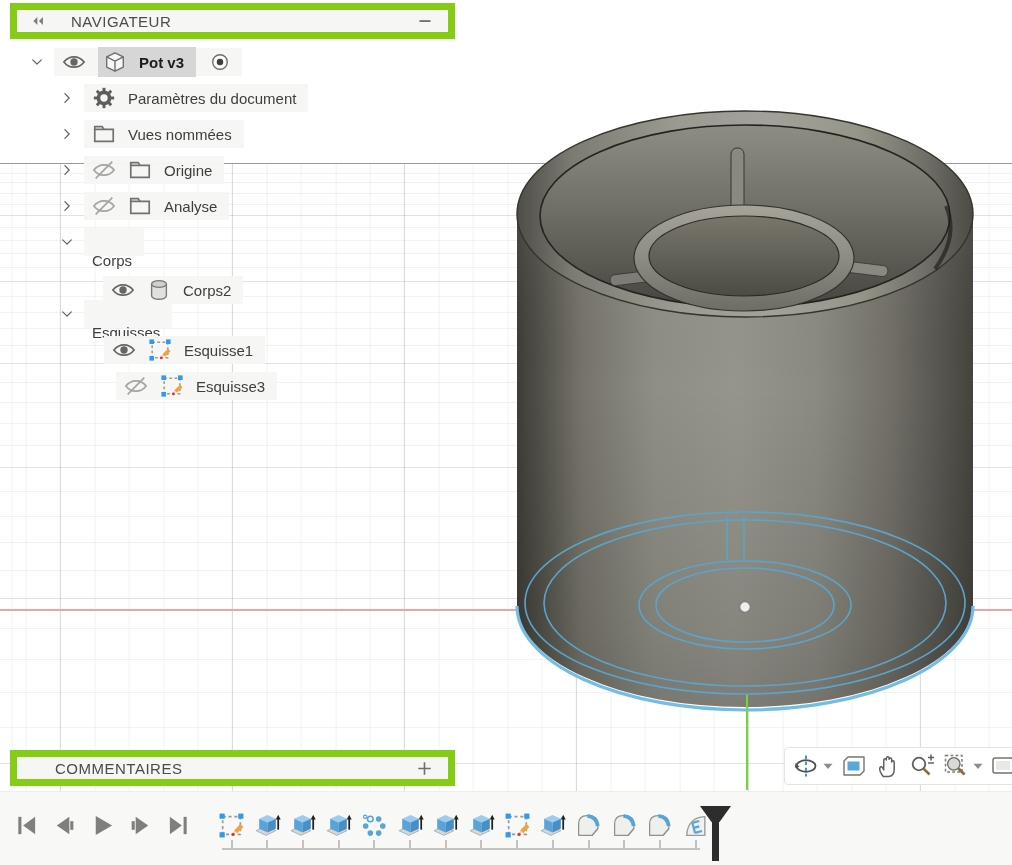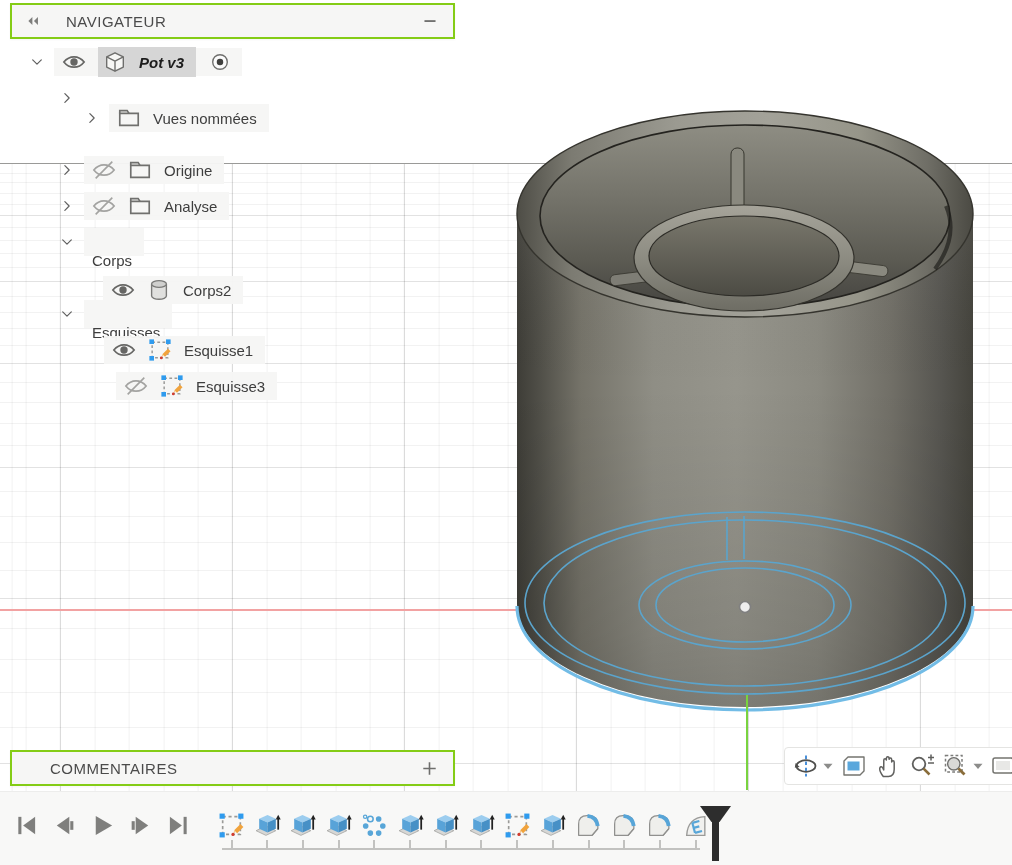--- a/index.html
+++ b/index.html
@@ -13,37 +13,37 @@
       repeating-linear-gradient(90deg, rgba(0,0,0,0.115) 0px, rgba(0,0,0,0.115) 1px, transparent 1px, transparent 172px),
       repeating-linear-gradient(90deg, rgba(0,0,0,0.05) 0px, rgba(0,0,0,0.05) 1px, transparent 1px, transparent 34.4px);
     background-position:60px 0px,25.6px 0px;}
   .gline{position:absolute;left:0;width:100%;height:1px;}
   .axis-x{position:absolute;left:0;top:609px;width:1012px;height:2px;background:#f2a2a2;z-index:2;}
   .axis-y{position:absolute;left:746px;top:695px;width:2px;height:95px;background:#79d33f;z-index:4;}
   .pot{position:absolute;left:0;top:0;width:1012px;height:865px;z-index:3;}
 
   
   .panelbar{position:absolute;left:10px;width:445px;height:36px;background:#f6f6f5;
-    border:2px solid #84cc16;box-sizing:border-box;display:flex;align-items:center;
+    border:7px solid #84cc16;box-sizing:border-box;display:flex;align-items:center;
     box-shadow:0 1px 2px rgba(0,0,0,0.04);z-index:10;}
   .navhead{top:3px;padding:0 14px 0 12px;}
   .cbar{top:750px;padding:0 14px 0 38px;}
   .paneltitle{font-size:15px;letter-spacing:0.5px;color:#4b4b4b;flex:1;margin-left:24px;}
   .ctitle{font-size:15px;letter-spacing:0.5px;color:#4b4b4b;flex:1;margin-left:0;}
   .hbtn{border:none;background:transparent;padding:0;display:flex;align-items:center;cursor:default;}
 
   
   #tree{position:absolute;left:0;top:0;z-index:10;}
   .trow{position:absolute;left:0;height:36px;width:480px;}
   .chev{position:absolute;top:11px;}
   .tbox{position:absolute;top:4px;height:28px;display:flex;align-items:center;gap:12px;
         background:rgba(246,246,245,0.96);padding:0 12px 0 8px;}
   .tsel{display:flex;align-items:center;gap:12px;background:#d6d6d6;padding:3px 12px 3px 5px;}
   .tlab{font-size:15px;color:#3e3e3e;white-space:nowrap;}
-  .selb{font-weight:bold;color:#1c1c1c;font-style:italic;}
+  .selb{font-weight:bold;color:#1c1c1c;}
   .radio{margin-left:2px;}
 
   
   #vtools{position:absolute;left:784px;top:747px;height:36px;background:#ffffff;
     border:1px solid #e4e4e2;border-radius:4px;display:flex;align-items:center;gap:8px;
     padding:0 8px;z-index:10;}
   .vbtn{border:none;background:transparent;padding:0;display:flex;align-items:center;}
   .caretb{margin-left:-4px;}
 
   
@@ -368,22 +368,28 @@
           </div>
           <svg class="radio" style="width: 20px; height: 20px;">
             <use href="#i-radio"></use>
           </svg>
         </div>
       </div>
       <div class="trow" style="top: 80px;">
         <svg class="chev" style="width: 14px; height: 14px; left: 60px;">
           <use href="#i-chevron-right"></use>
         </svg>
-      </div>
-      <div class="trow" style="top: 100px; margin-left: 25px;">
+        <div class="tbox" style="left: 84px;">
+          <svg style="width: 24px; height: 24px;">
+            <use href="#i-gear"></use>
+          </svg>
+          <span class="tlab">Paramètres du document</span>
+        </div>
+      </div>
+      <div class="trow" style="top: 116px;">
         <svg class="chev" style="width: 14px; height: 14px; left: 60px;">
           <use href="#i-chevron-right"></use>
         </svg>
         <div class="tbox" style="left: 84px;">
           <svg style="width: 24px; height: 24px;">
             <use href="#i-folder"></use>
           </svg>
           <span class="tlab">Vues nommées</span>
         </div>
       </div>

